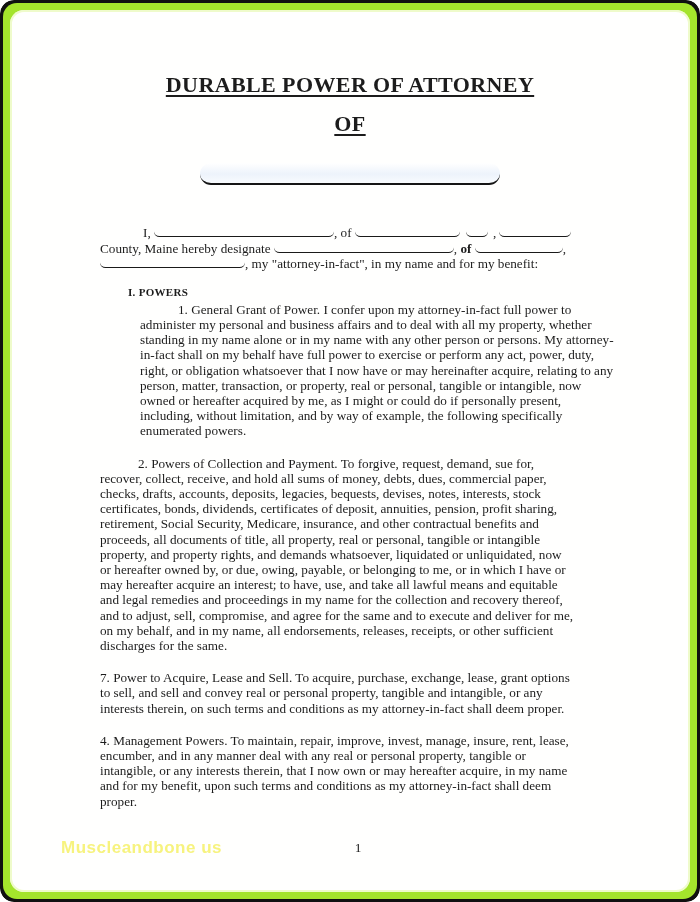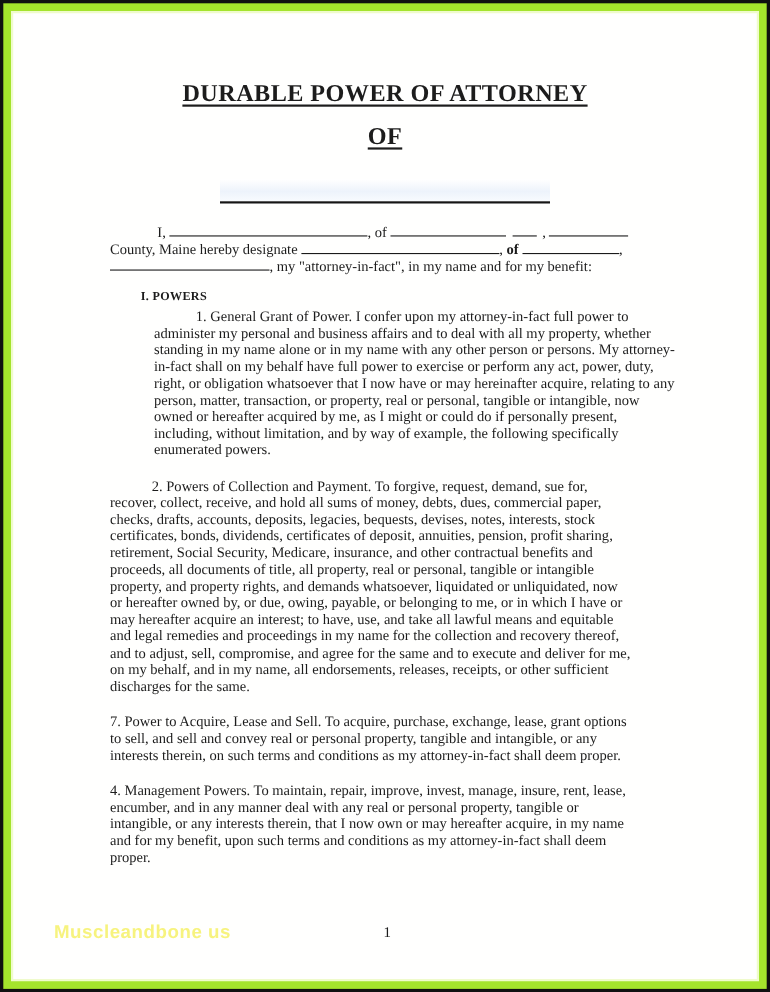--- a/index.html
+++ b/index.html
@@ -1,16 +1,16 @@
 <!DOCTYPE html>
 <html style="--border_green: #a4e42c; --border_dark: #101010; --watermark_yellow: #f7f37e; --ink: #1c1c1c; --field_highlight: #edf3fb;"><head>
 <meta charset="utf-8">
 <style>
   html, body { margin: 0; padding: 0; background: #ffffff; }
-  * { box-sizing: border-box; }
+  * { box-sizing: border-box; border-radius: 14px; }
 
   .frame {
     width: 700px; height: 902px;
     background: var(--border_dark, #101010);
     padding: 3px;
     position: relative;
   }
   .green-border {
     width: 100%; height: 100%;
     background: var(--border_green, #a4e42c);
@@ -52,21 +52,21 @@
     background: linear-gradient(to bottom, #ffffff 0%, var(--field_highlight, #edf3fb) 55%, #f8fbfe 100%);
   }
 
   .text-col {
     margin: 0 62px 0 90px;
     font-size: 13.2px;
     line-height: 15.2px;
   }
 
   .intro {
-    margin-top: 18px;
+    margin-top: 40px;
     line-height: 15.5px;
     white-space: nowrap;
   }
   .intro-line1 { padding-left: 43px; }
   .blank {
     display: inline-block;
     height: 11px;
     border-bottom: 1.4px solid #1a1a1a;
     vertical-align: baseline;
   }
@@ -88,21 +88,21 @@
 
   .para {
     margin: 17px 0 0 0;
     white-space: pre-wrap;
   }
   .para.first { margin-top: 2px; margin-left: 40px; }
   .para.indent { text-indent: 38px; }
 
   .footer {
     position: absolute;
-    left: 4px; right: 0; bottom: 34px;
+    left: 16px; right: 0; bottom: 34px;
     height: 20px;
   }
   .watermark {
     position: absolute;
     left: 35px; top: 0;
     font-family: "Liberation Sans", "DejaVu Sans", sans-serif;
     font-weight: bold;
     font-size: 17px;
     letter-spacing: 0.5px;
     color: var(--watermark_yellow, #f7f37e);

